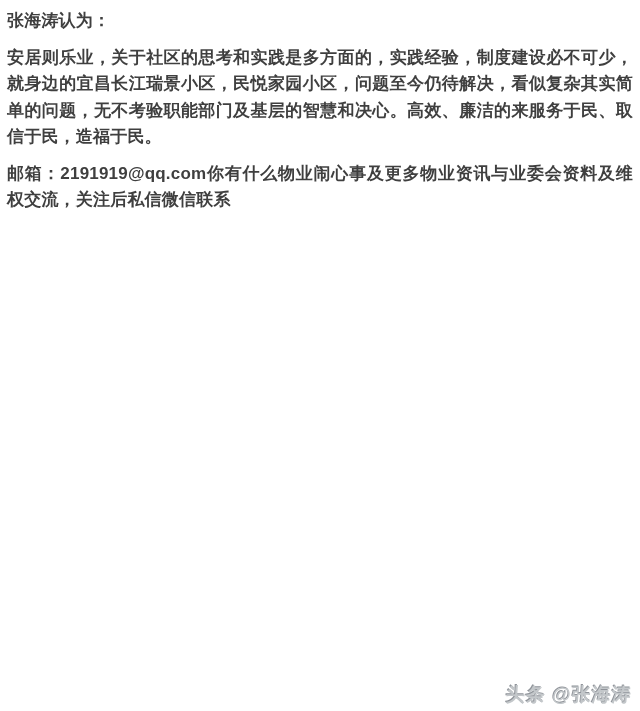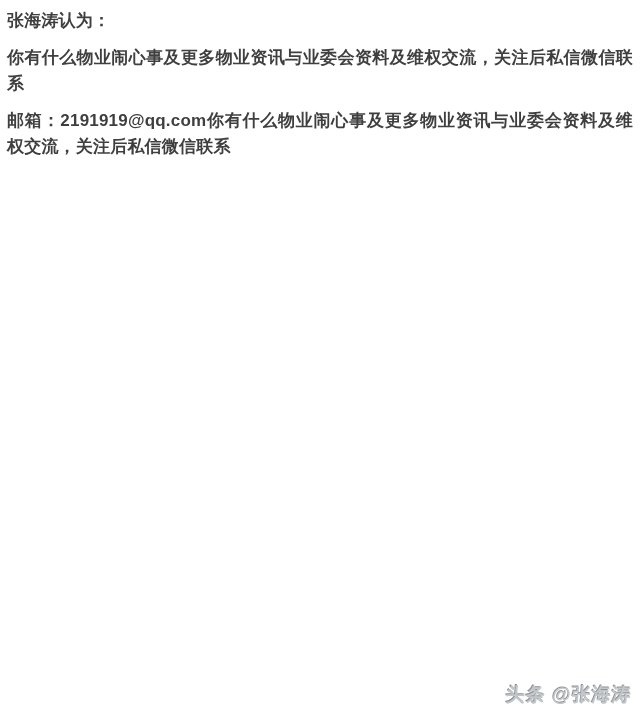--- a/index.html
+++ b/index.html
@@ -44,17 +44,17 @@
     transform: skewX(-4deg);
     white-space: nowrap;
     pointer-events: none;
   }
 </style>
 </head>
 <body>
 
 <div class="page">
   <p class="para">张海涛认为：</p>
-  <p class="para">你有什么物业闹心事及更多物业资讯与业委会资料及维权交流，关注后私信微信联系</p>
+  <p class="para">安居则乐业，关于社区的思考和实践是多方面的，实践经验，制度建设必不可少，就身边的宜昌长江瑞景小区，民悦家园小区，问题至今仍待解决，看似复杂其实简单的问题，无不考验职能部门及基层的智慧和决心。高效、廉洁的来服务于民、取信于民，造福于民。</p>
   <p class="para">邮箱：2191919@qq.com你有什么物业闹心事及更多物业资讯与业委会资料及维权交流，关注后私信微信联系</p>
 
   <div class="watermark">头条 @张海涛</div>
 </div>
 
 </body></html>

